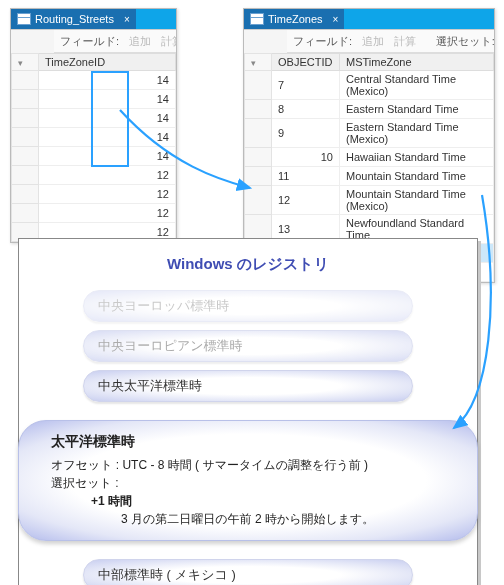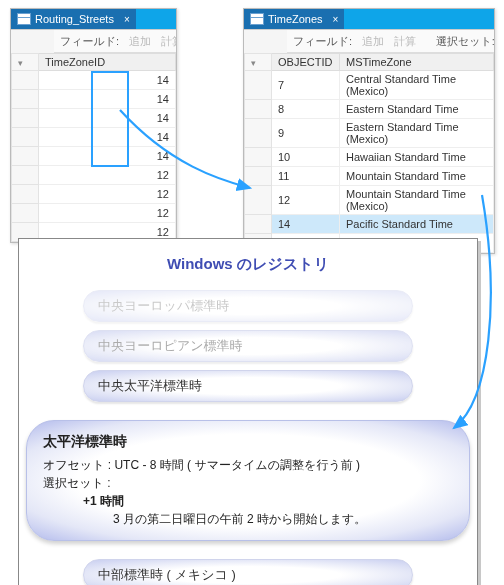--- a/index.html
+++ b/index.html
@@ -147,21 +147,21 @@
     border: 1px solid #d0d4ec;
     box-shadow: 0 2px 2px rgba(0,0,0,0.1);
     text-align: left;
   }
   .pill.faded1 { opacity: 0.45; }
   .pill.faded2 { opacity: 0.70; font-family: Liberation Mono, monospace; }
   .pill.dark { color: #333; }
   .hero {
     width: 410px;
     margin: 10px 0;
-    padding: 10px 16px 12px 16px;
+    padding: 10px 16px 12px 32px;
     border-radius: 28px;
     background: radial-gradient(ellipse at center, #ffffff 55%, #e4e7f7 78%, #b3bbec 100%);
     border: 1px solid #b8c0e8;
     box-shadow: 0 3px 4px rgba(0,0,0,0.18);
     font-size: 12px;
     line-height: 1.5;
     color: #222;
   }
   .hero .hero-title {
     font-weight: bold;
@@ -274,32 +274,37 @@
             <td style="text-align: left;">8</td>
             <td class="left">Eastern Standard Time</td>
           </tr>
           <tr>
             <td class="rowhdr"></td>
             <td style="text-align: left;">9</td>
             <td class="left">Eastern Standard Time (Mexico)</td>
           </tr>
           <tr>
             <td class="rowhdr"></td>
-            <td style="text-align: left;">10</td>
+            <td style="text-align: right;">10</td>
             <td class="left">Hawaiian Standard Time</td>
           </tr>
           <tr>
             <td class="rowhdr"></td>
             <td style="text-align: left;">11</td>
             <td class="left">Mountain Standard Time</td>
           </tr>
           <tr>
             <td class="rowhdr"></td>
             <td style="text-align: left;">12</td>
             <td class="left">Mountain Standard Time (Mexico)</td>
+          </tr>
+          <tr>
+            <td class="rowhdr"></td>
+            <td style="text-align: left;">13</td>
+            <td class="left">Newfoundland Standard Time</td>
           </tr>
           <tr class="hl-row">
             <td class="rowhdr"></td>
             <td style="text-align: left;">14</td>
             <td class="left">Pacific Standard Time</td>
           </tr>
           <tr>
             <td class="rowhdr"></td>
             <td style="text-align: left;">15</td>
             <td class="left">SA Pacific Standard Time</td>

